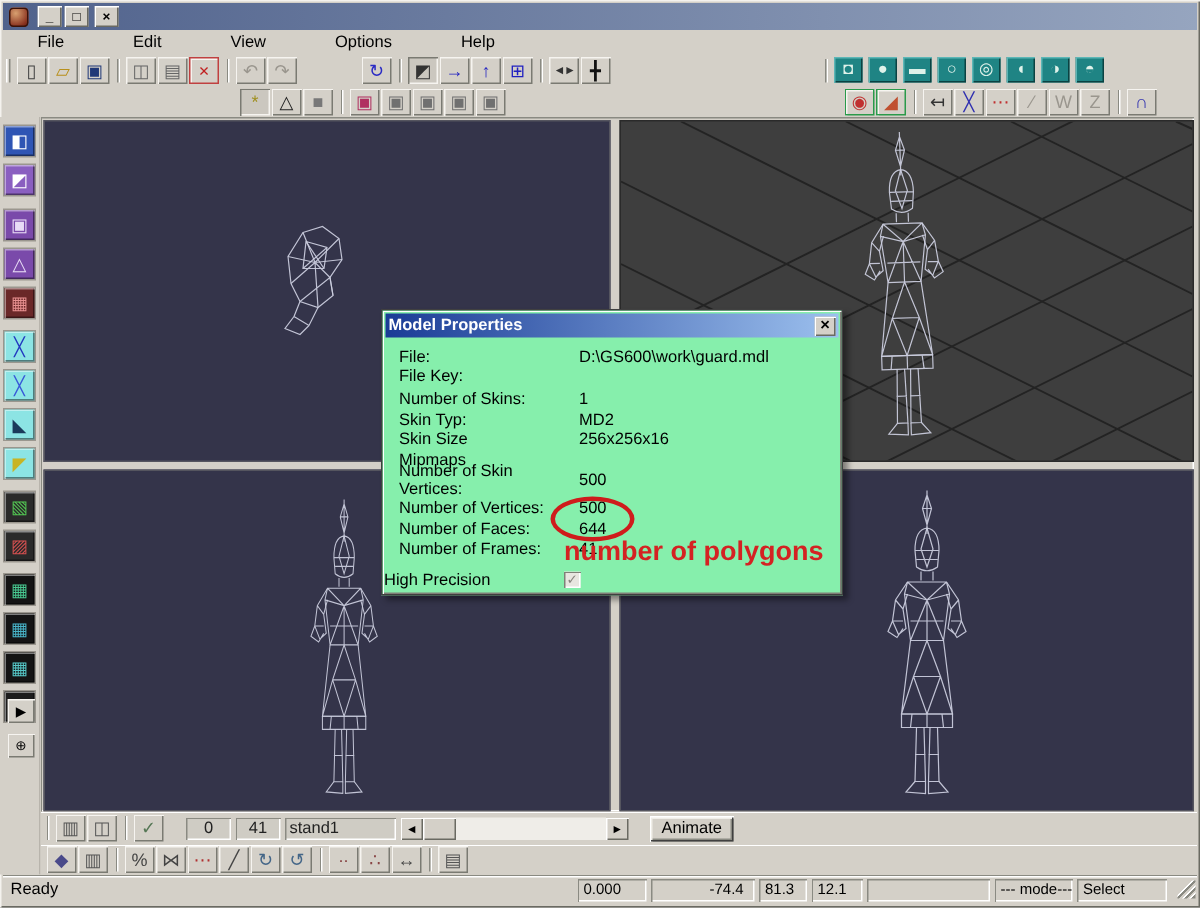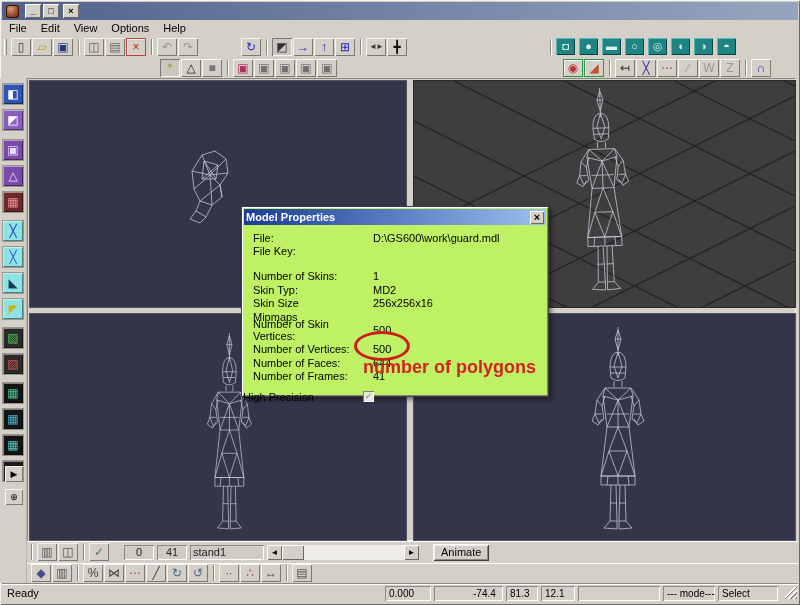--- a/index.html
+++ b/index.html
@@ -9,21 +9,21 @@
   .titlebar{position:absolute;left:2px;top:2px;right:2px;height:18px;
             background:linear-gradient(90deg,#50628c,#96a5bf);display:flex;align-items:center;padding:0 2px;}
   .app-icon{width:13px;height:13px;margin:0 4px 0 2px;border-radius:3px;
             background:radial-gradient(circle at 35% 30%,#d8a070,#8a3320 70%,#5a1c10);
             box-shadow:inset 0 0 0 1px #3a1208;}
   .title-text{color:#fff;font-weight:bold;font-size:11px;letter-spacing:.2px;flex:1;white-space:nowrap;overflow:hidden;}
   .winbtn{width:16px;height:14px;margin-left:2px;background:#d4d0c8;display:flex;align-items:center;justify-content:center;
           font-size:9px;font-weight:bold;box-shadow:inset 1px 1px 0 #fff, inset -1px -1px 0 #6a6a62;line-height:1;}
   
   .menubar{position:absolute;left:2px;top:20px;right:2px;height:15px;display:flex;align-items:center;background:#d4d0c8;}
-  .menu-item{padding:1px 7px;cursor:default;}
+  .menu-item{padding:1px 23px;cursor:default;}
   
   .toolbar{position:absolute;left:2px;right:2px;display:flex;align-items:center;background:#d4d0c8;
            border-bottom:1px solid #b8b4ac;}
   .row1{top:35px;height:23px;}
   .row2{top:58px;height:20px;padding-left:158px;border-bottom:none;}
   .grip{width:3px;height:16px;margin:0 4px 0 2px;box-shadow:inset 1px 0 #fff, inset -1px 0 #8a8a82;}
   .tgroup{display:inline-flex;align-items:center;}
   .tbtn{width:20px;height:18px;display:inline-flex;align-items:center;justify-content:center;font-size:12px;line-height:1;
         background:#d4d0c8;box-shadow:inset 1px 1px 0 #f6f4f0, inset -1px -1px 0 #7a7a72;margin-right:1px;cursor:default;}
   .tbtn.pressed{box-shadow:inset 1px 1px 0 #7a7a72, inset -1px -1px 0 #f6f4f0;background:#cbc7bf;}
@@ -46,21 +46,21 @@
              box-shadow:inset 1px 1px 0 #8a8a82, inset -1px -1px 0 #fff;}
   .vp{position:absolute;overflow:hidden;border:1px solid #55555f;}
   .vp.navy{background:#34344a;}
   .vp.persp{background:#3e3e3e;border-color:#2a2a2a;}
   .vp-tl{left:2px;top:2px;width:376px;height:226px;}
   .vp-tr{left:386px;top:2px;width:381px;height:226px;}
   .vp-bl{left:2px;top:235px;width:376px;height:226px;}
   .vp-br{left:386px;top:235px;width:381px;height:226px;}
   .vp svg{position:absolute;left:0;top:0;}
   
-  .dialog{position:absolute;left:241px;top:206px;width:306px;height:189px;background:#bef264;z-index:20;
+  .dialog{position:absolute;left:254px;top:206px;width:306px;height:189px;background:#86efac;z-index:20;
           border:1px solid #404040;box-shadow:inset 1px 1px 0 #fff, inset -1px -1px 0 #808078, 3px 3px 4px rgba(0,0,0,.4);}
   .dlg-title{position:absolute;left:2px;top:2px;right:2px;height:16px;display:flex;align-items:center;
              background:linear-gradient(90deg,#1a3c96,#9cc0ee);padding:0 2px;}
   .dlg-title-text{color:#fff;font-weight:bold;font-size:11px;flex:1;}
   .dlg-close{width:14px;height:13px;background:#d4d0c8;display:flex;align-items:center;justify-content:center;
              font-size:11px;font-weight:bold;box-shadow:inset 1px 1px 0 #fff, inset -1px -1px 0 #6a6a62;line-height:1;}
   .dlg-body{position:absolute;left:0;top:20px;right:0;bottom:0;padding-top:4px;}
   .prop-row{height:13.4px;display:flex;align-items:center;font-size:11px;}
   .plabel{width:120px;padding-left:11px;flex:none;}
   .pvalue{flex:1;}
@@ -277,21 +277,21 @@
     </div>
     <div class="dlg-body">
       <div>
           <div class="prop-row">
             <span class="plabel">File:</span>
             <span class="pvalue">D:\GS600\work\guard.mdl</span>
           </div>
           <div class="prop-row">
             <span class="plabel">File Key:</span>
           </div>
-          <div class="prop-row" style="margin-top: 12px;">
+          <div class="prop-row" style="margin-top: 2px;">
             <span class="plabel">Number of Skins:</span>
             <span class="pvalue">1</span>
           </div>
           <div class="prop-row">
             <span class="plabel">Skin Typ:</span>
             <span class="pvalue">MD2</span>
           </div>
           <div class="prop-row">
             <span class="plabel">Skin Size</span>
             <span class="pvalue">256x256x16</span>

